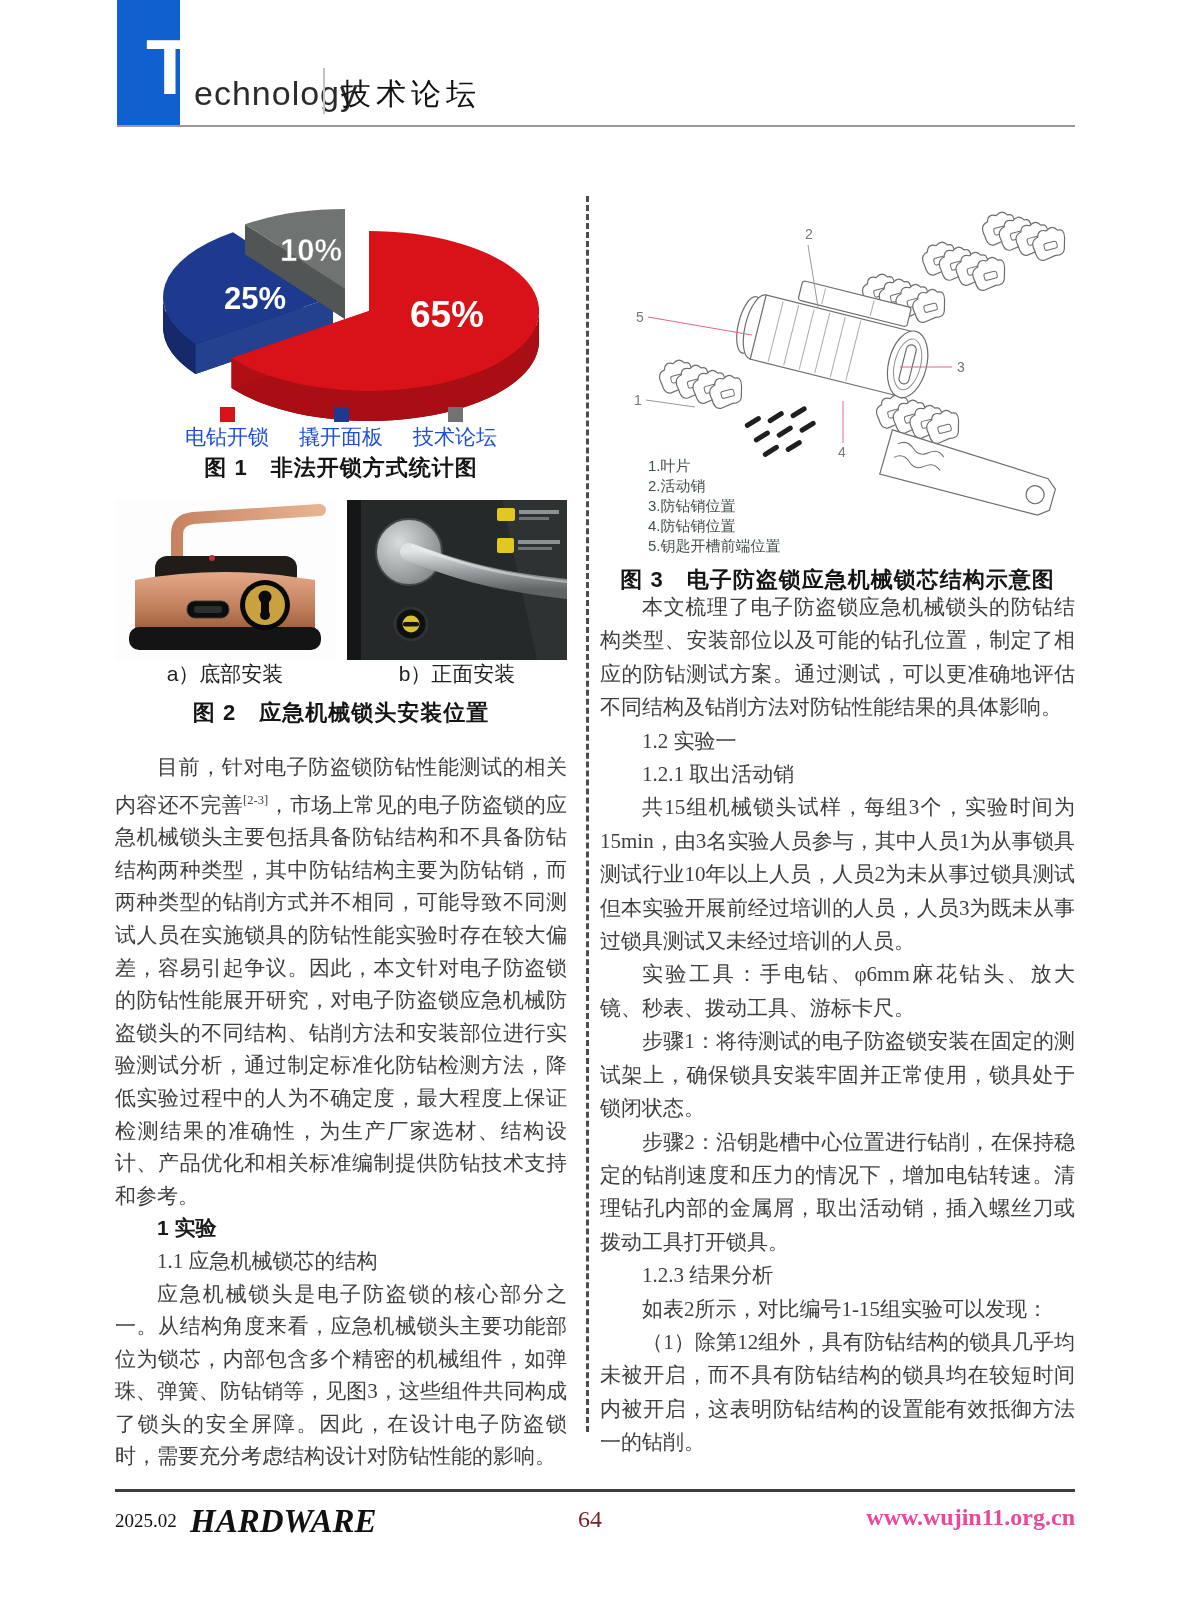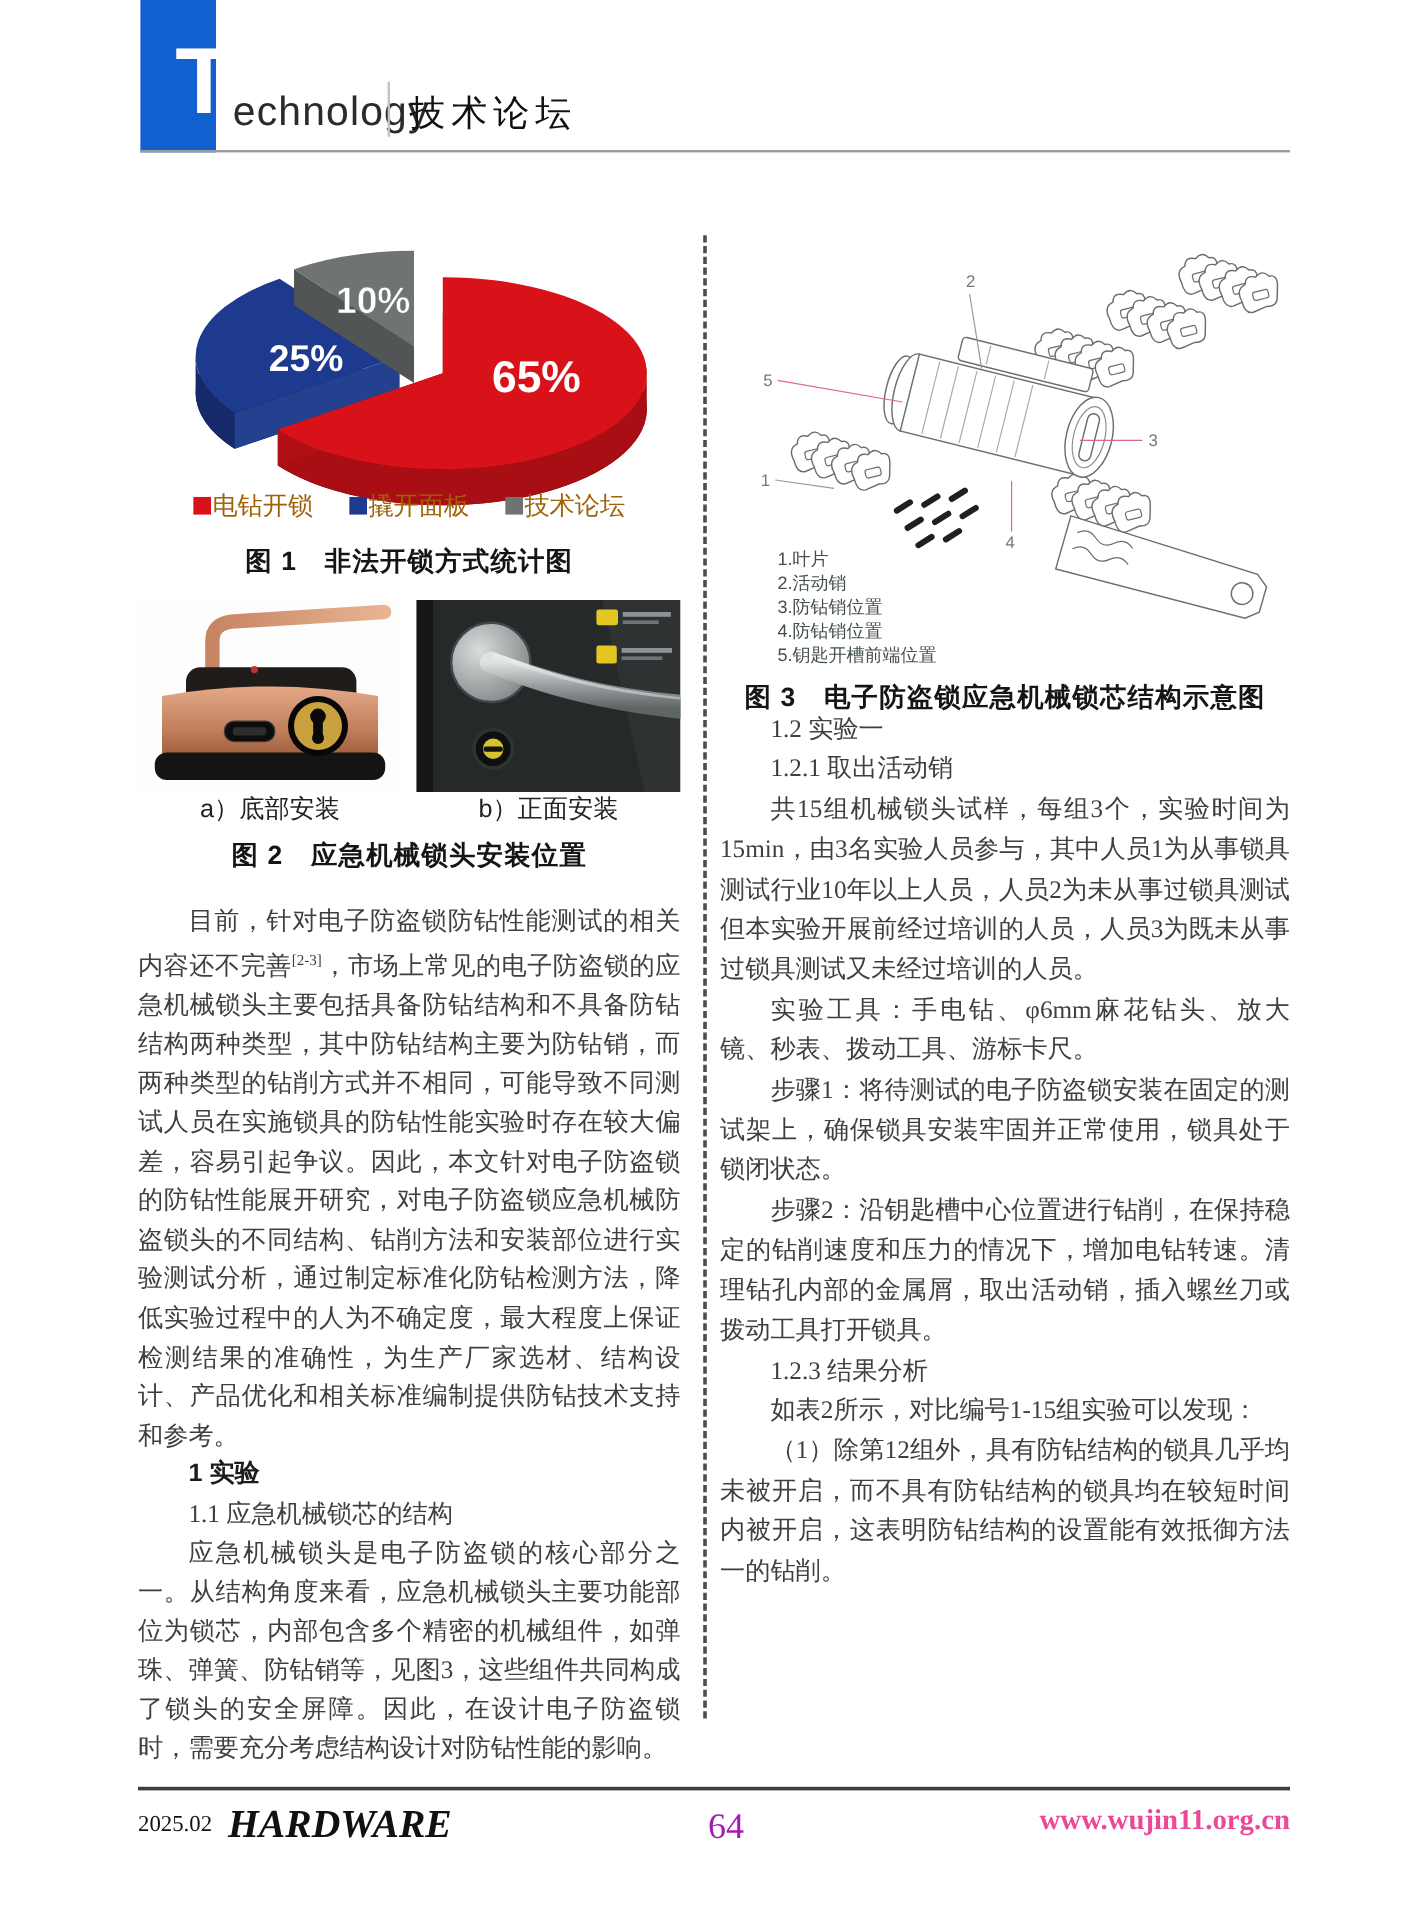--- a/index.html
+++ b/index.html
@@ -24,21 +24,21 @@
   #right-col{left:600px;top:195px;width:475px;height:1240px;}
   
   .fig-caption{font-family:"Liberation Sans",sans-serif;font-weight:bold;
     font-size:22px;color:#151515;text-align:center;letter-spacing:1px;}
   .sub-label{font-family:"Liberation Sans",sans-serif;font-size:21px;color:#222;text-align:center;}
   
   #fig1{left:0;top:0;width:452px;}
   #fig1-legend{position:absolute;top:212px;left:0;width:452px;display:flex;
     justify-content:center;gap:30px;align-items:center;}
   .legend-item{display:flex;align-items:center;gap:1px;
-    font-family:"Liberation Sans",sans-serif;font-size:21px;color:#a16207;font-weight:500;}
+    font-family:"Liberation Sans",sans-serif;font-size:21px;color:#1d4ed8;font-weight:500;flex-direction:column;}
   #fig1-caption{position:absolute;top:258px;left:0;width:452px;}
   svg text{font-family:"Liberation Sans",sans-serif;}
   .pct{font-weight:bold;fill:#ffffff;}
   
   #fig2{left:0;top:305px;width:452px;}
   .photo-row{display:flex;gap:12px;}
   .photo{width:220px;height:160px;display:block;}
   .label-row{display:flex;gap:12px;}
   .label-row div{width:220px;}
   #fig2-caption{margin-top:10px;}
@@ -54,21 +54,21 @@
   #fig3{left:0;top:0;width:475px;}
   #fig3-caption{margin-top:4px;}
   .diagram-legend-text{font-size:15px;fill:#44504b;font-family:"Liberation Sans",sans-serif;}
   .callout-num{font-size:14px;fill:#777;}
   .part{fill:#ffffff;stroke:#6a6f6e;stroke-width:1.2;}
   .thin{stroke:#a7acac;stroke-width:1;}
   
   #footer-rule{left:115px;top:1489px;width:960px;height:3px;background:#3d3d3d;}
   #footer-issue{left:115px;top:1510px;font-size:19px;color:#111;}
   #footer-brand{left:190px;top:1503px;font-size:33px;font-weight:bold;font-style:italic;color:#111;}
-  #footer-page{left:560px;top:1506px;width:60px;text-align:right;font-size:30px;color:#a21caf;}
+  #footer-page{left:560px;top:1506px;width:60px;text-align:center;font-size:24px;color:#7f1d1d;}
   #footer-site{left:815px;top:1504px;width:260px;text-align:right;font-size:24px;font-weight:bold;color:#ec4899;}
 </style>
 </head>
 <body>
 
 <div class="abs" id="logo-box"></div>
 <div class="abs" id="logo-letter">T</div>
 <div class="abs" id="logo-word">echnology</div>
 <div class="abs" id="header-vdiv"></div>
 <div class="abs" id="section-title">技术论坛</div>
@@ -287,20 +287,21 @@
         <text class="diagram-legend-text" x="48" y="296">2.活动销</text>
         <text class="diagram-legend-text" x="48" y="316">3.防钻销位置</text>
         <text class="diagram-legend-text" x="48" y="336">4.防钻销位置</text>
         <text class="diagram-legend-text" x="48" y="356">5.钥匙开槽前端位置</text>
       </g>
     </svg>
     <div class="fig-caption" id="fig3-caption">图 3　电子防盗锁应急机械锁芯结构示意图</div>
   </div>
 
   <div class="abs article" id="text-right">
+    <p>本文梳理了电子防盗锁应急机械锁头的防钻结构类型、安装部位以及可能的钻孔位置，制定了相应的防钻测试方案。通过测试，可以更准确地评估不同结构及钻削方法对防钻性能结果的具体影响。</p>
     <p>1.2 实验一</p>
     <p>1.2.1 取出活动销</p>
     <p>共15组机械锁头试样，每组3个，实验时间为15min，由3名实验人员参与，其中人员1为从事锁具测试行业10年以上人员，人员2为未从事过锁具测试但本实验开展前经过培训的人员，人员3为既未从事过锁具测试又未经过培训的人员。</p>
     <p>实验工具：手电钻、φ6mm麻花钻头、放大镜、秒表、拨动工具、游标卡尺。</p>
     <p>步骤1：将待测试的电子防盗锁安装在固定的测试架上，确保锁具安装牢固并正常使用，锁具处于锁闭状态。</p>
     <p>步骤2：沿钥匙槽中心位置进行钻削，在保持稳定的钻削速度和压力的情况下，增加电钻转速。清理钻孔内部的金属屑，取出活动销，插入螺丝刀或拨动工具打开锁具。</p>
     <p>1.2.3 结果分析</p>
     <p>如表2所示，对比编号1-15组实验可以发现：</p>
     <p>（1）除第12组外，具有防钻结构的锁具几乎均未被开启，而不具有防钻结构的锁具均在较短时间内被开启，这表明防钻结构的设置能有效抵御方法一的钻削。</p>
   </div>

